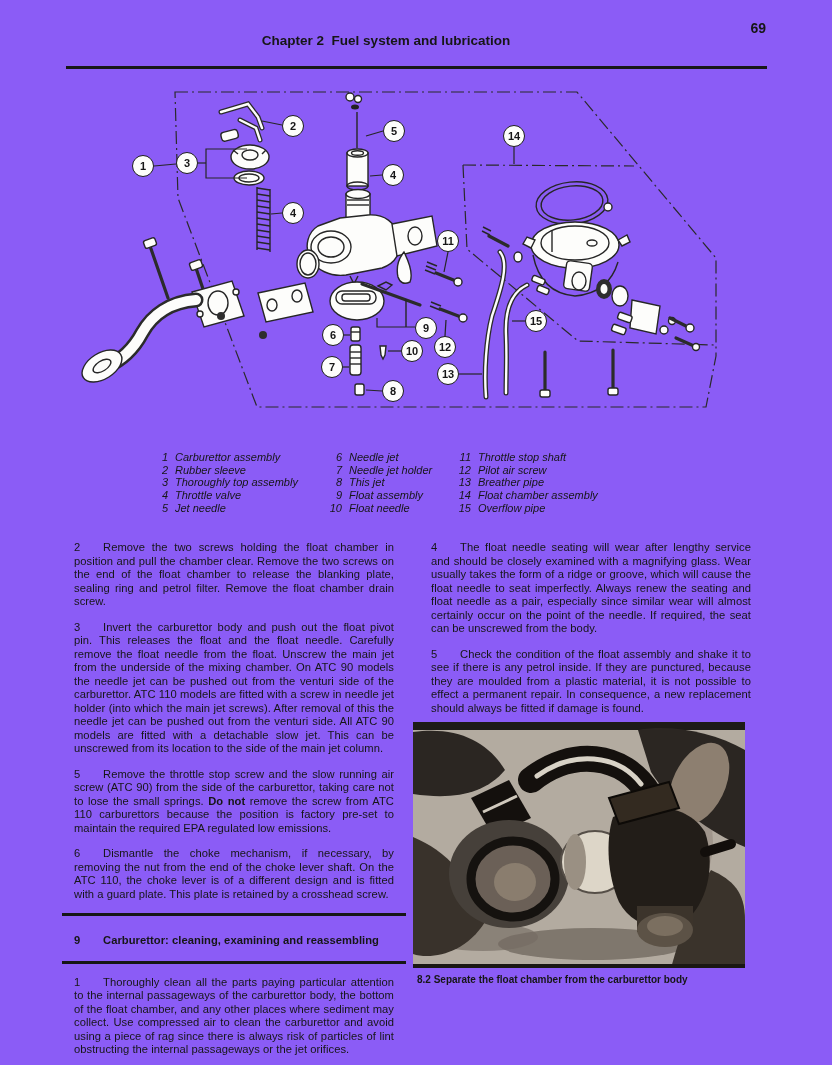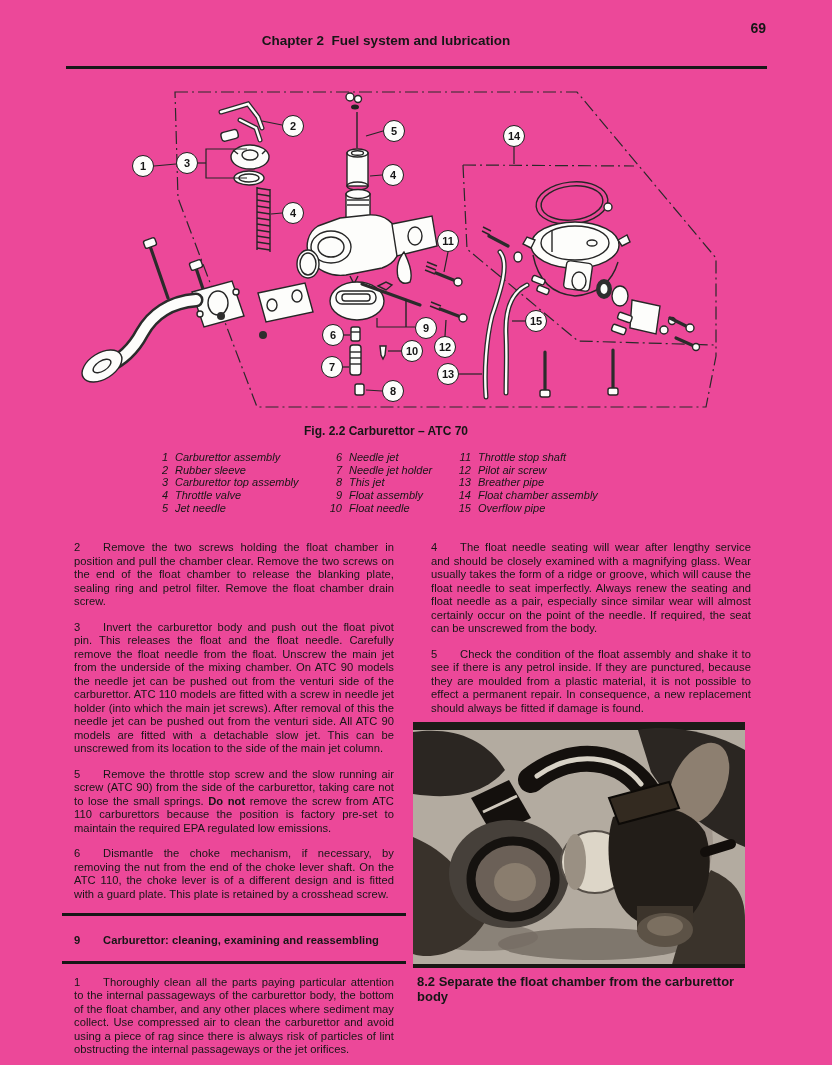--- a/index.html
+++ b/index.html
@@ -1,18 +1,18 @@
 <!DOCTYPE html>
 <html><head>
 <meta charset="utf-8">
 <style>
   html,body{margin:0;padding:0;background:#e8e8e4;}
   .page{
     position:relative;width:832px;height:1065px;margin:0 auto;
-    background:#ec4899;color:#161616;
+    background:#8b5cf6;color:#161616;
     font-family:"Liberation Sans", sans-serif;
     overflow:hidden;
   }
   
   .chapter-title{
     position:absolute;top:33px;left:66px;width:640px;
     text-align:center;font-weight:bold;font-size:13.5px;white-space:pre;
   }
   .page-number{
     position:absolute;top:20px;left:722px;width:44px;
@@ -49,21 +49,21 @@
   .pnum{display:inline-block;min-width:29px;}
   .section-head{margin-top:9px;margin-bottom:8px;}
   .srule{height:2.6px;background:#161616;}
   .shead{margin:0;padding:6px 0 2px 0;font-weight:bold;text-align:left;}
   .shead .pnum{min-width:29px;}
   
   .photo{position:absolute;left:413px;top:722px;width:332px;height:246px;}
   .photo svg{display:block;}
   .photo-caption{
     position:absolute;left:417px;top:974px;width:345px;
-    font-weight:bold;font-size:13px;
+    font-weight:bold;font-size:10px;
   }
   .dline{stroke:#2a2a2a;stroke-width:1.2;fill:none;stroke-dasharray:13 4 2 4;}
   .pl{stroke:#262626;stroke-width:1.4;fill:none;}
   .pf{stroke:#262626;stroke-width:1.4;fill:#fdfdfb;}
   .lead{stroke:#262626;stroke-width:1.2;fill:none;}
   .tube{stroke:#2b2b2b;stroke-width:5;fill:none;stroke-linecap:round;}
   .tubein{stroke:#fdfdfb;stroke-width:2.4;fill:none;stroke-linecap:round;}
   .fat{stroke:#2b2b2b;stroke-width:15;fill:none;stroke-linecap:round;}
   .fatin{stroke:#fdfdfb;stroke-width:10;fill:none;stroke-linecap:round;}
   .bolt{stroke:#2b2b2b;stroke-width:3.2;fill:none;stroke-linecap:round;}
@@ -241,33 +241,32 @@
       <div class="callout" style="left: 525px; top: 310px;">15</div>
       <div class="callout" style="left: 415px; top: 317px;">9</div>
       <div class="callout" style="left: 322px; top: 324px;">6</div>
       <div class="callout" style="left: 401px; top: 340px;">10</div>
       <div class="callout" style="left: 434px; top: 336px;">12</div>
       <div class="callout" style="left: 321px; top: 356px;">7</div>
       <div class="callout" style="left: 437px; top: 363px;">13</div>
       <div class="callout" style="left: 382px; top: 380px;">8</div>
     </div>
 
-  <div class="fig-caption">Fig. 2.2 Carburettor – ATC 70</div>
   <div class="legend-col" id="legend-col1">
       <div class="legend-row">
         <span class="lnum">1</span>
         <span class="llabel">Carburettor assembly</span>
       </div>
       <div class="legend-row">
         <span class="lnum">2</span>
         <span class="llabel">Rubber sleeve</span>
       </div>
       <div class="legend-row">
         <span class="lnum">3</span>
-        <span class="llabel">Carburettor top assembly</span>
+        <span class="llabel">Thoroughly top assembly</span>
       </div>
       <div class="legend-row">
         <span class="lnum">4</span>
         <span class="llabel">Throttle valve</span>
       </div>
       <div class="legend-row">
         <span class="lnum">5</span>
         <span class="llabel">Jet needle</span>
       </div>
     </div>

